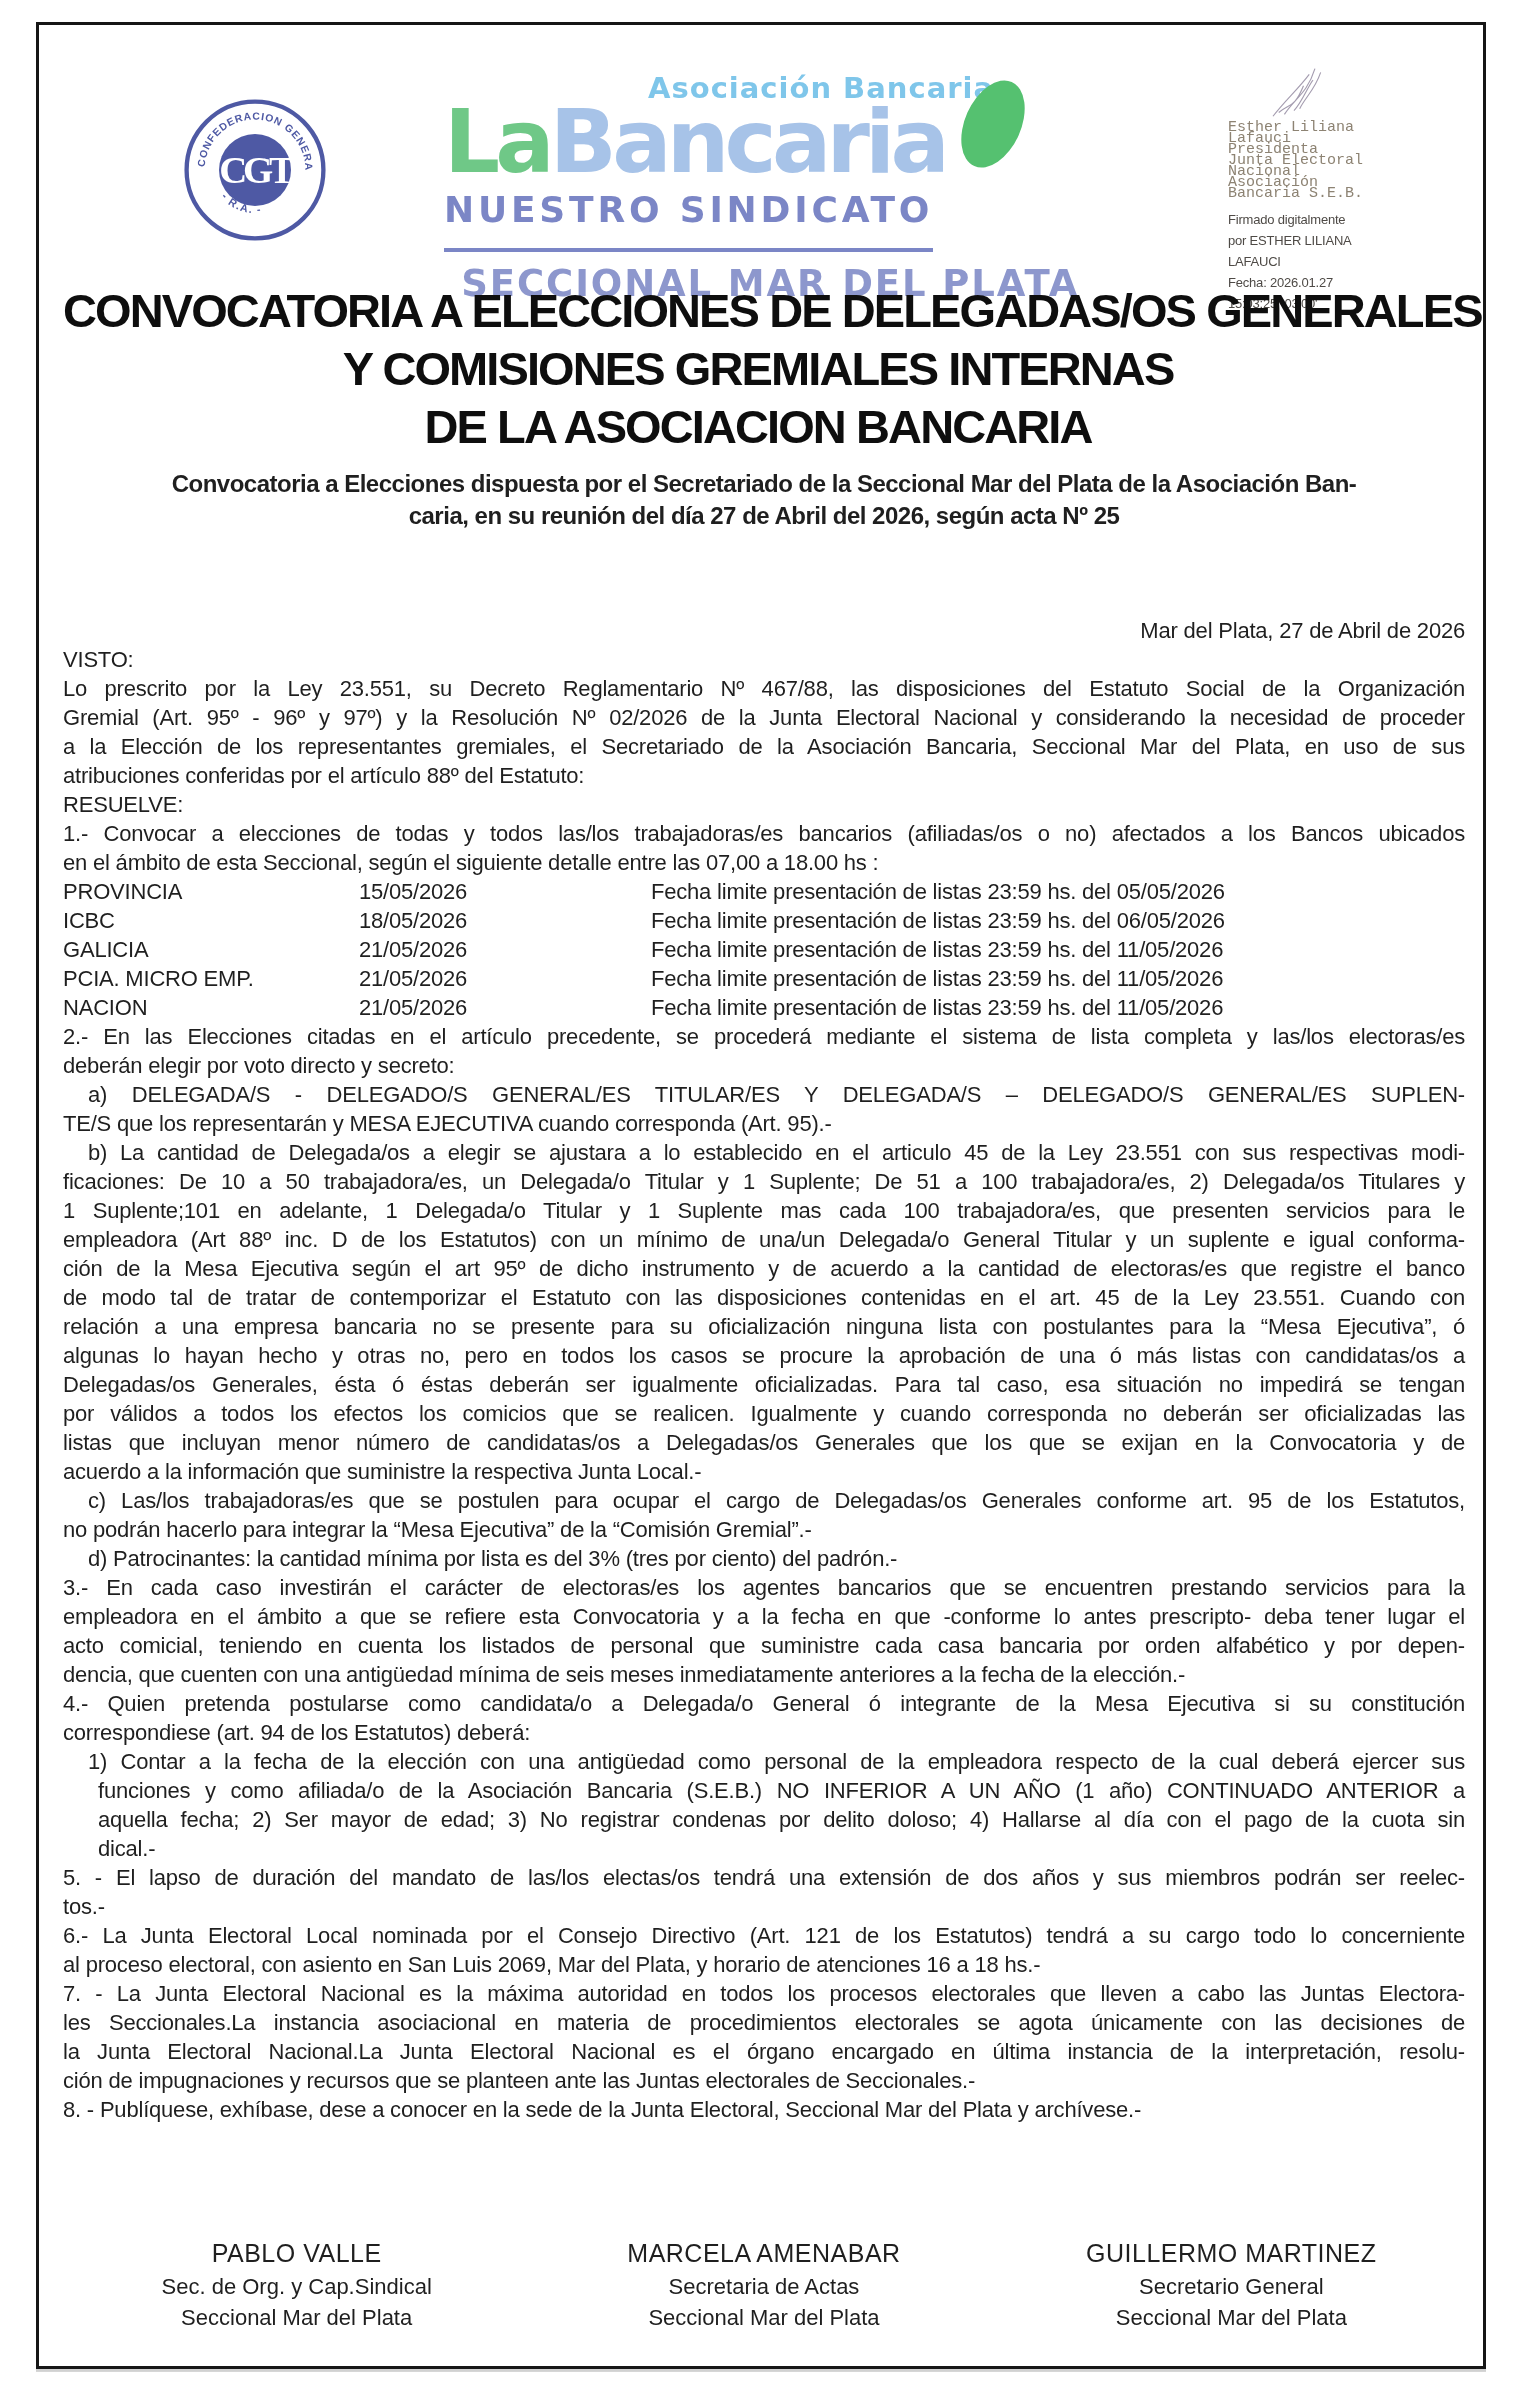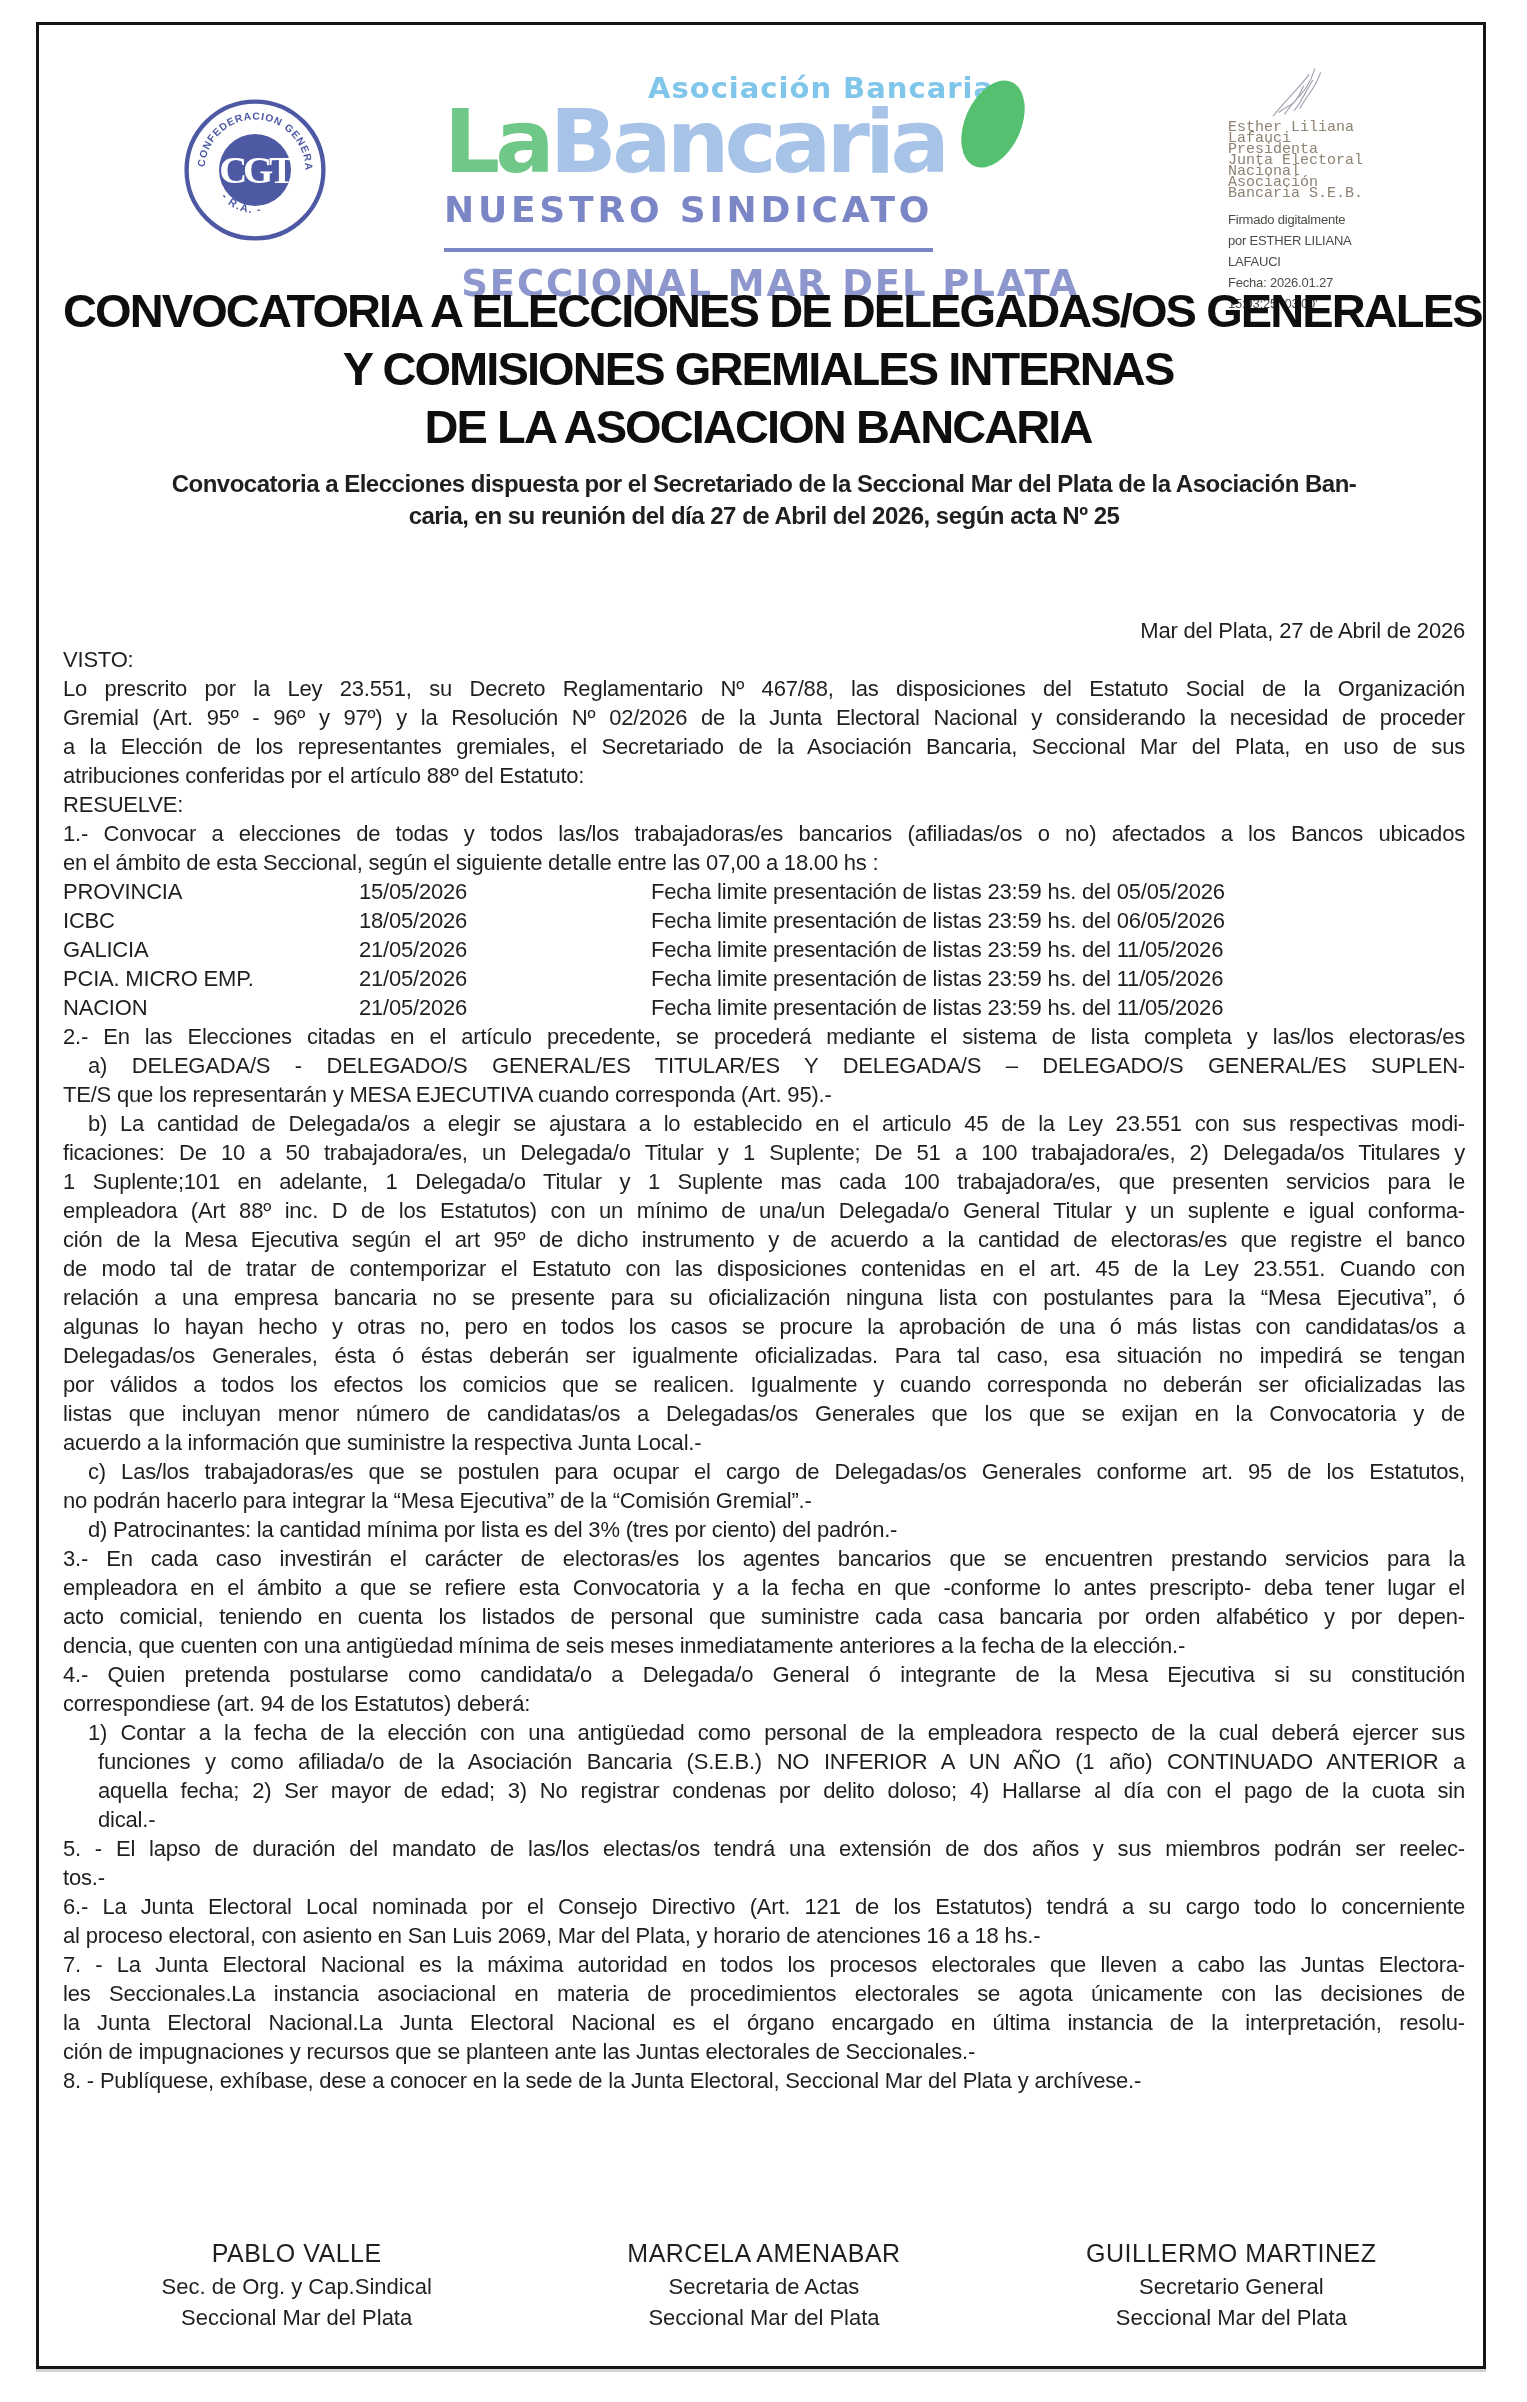--- a/index.html
+++ b/index.html
@@ -141,20 +141,21 @@
         <span class="tc-bank">PCIA. MICRO EMP.</span>
         <span class="tc-date">21/05/2026</span>
         <span class="tc-note">Fecha limite presentación de listas 23:59 hs. del 11/05/2026</span>
       </div>
       <div class="trow">
         <span class="tc-bank">NACION</span>
         <span class="tc-date">21/05/2026</span>
         <span class="tc-note">Fecha limite presentación de listas 23:59 hs. del 11/05/2026</span>
       </div>
       <div class="bl jl">2.- En las Elecciones citadas en el artículo precedente, se procederá mediante el sistema de lista completa y las/los electoras/es</div>
+      <div class="bl ll">deberán elegir por voto directo y secreto:</div>
       <div class="bl jl i1">a) DELEGADA/S - DELEGADO/S GENERAL/ES TITULAR/ES Y DELEGADA/S – DELEGADO/S GENERAL/ES SUPLEN-</div>
       <div class="bl ll">TE/S que los representarán y MESA EJECUTIVA cuando corresponda (Art. 95).-</div>
       <div class="bl jl i1">b) La cantidad de Delegada/os a elegir se ajustara a lo establecido en el articulo 45 de la Ley 23.551 con sus respectivas modi-</div>
       <div class="bl jl">ficaciones: De 10 a 50 trabajadora/es, un Delegada/o Titular y 1 Suplente; De 51 a 100 trabajadora/es, 2) Delegada/os Titulares y</div>
       <div class="bl jl">1 Suplente;101 en adelante, 1 Delegada/o Titular y 1 Suplente mas cada 100 trabajadora/es, que presenten servicios para le</div>
       <div class="bl jl">empleadora (Art 88º inc. D de los Estatutos) con un mínimo de una/un Delegada/o General Titular y un suplente e igual conforma-</div>
       <div class="bl jl">ción de la Mesa Ejecutiva según el art 95º de dicho instrumento y de acuerdo a la cantidad de electoras/es que registre el banco</div>
       <div class="bl jl">de modo tal de tratar de contemporizar el Estatuto con las disposiciones contenidas en el art. 45 de la Ley 23.551. Cuando con</div>
       <div class="bl jl">relación a una empresa bancaria no se presente para su oficialización ninguna lista con postulantes para la “Mesa Ejecutiva”, ó</div>
       <div class="bl jl">algunas lo hayan hecho y otras no, pero en todos los casos se procure la aprobación de una ó más listas con candidatas/os a</div>

